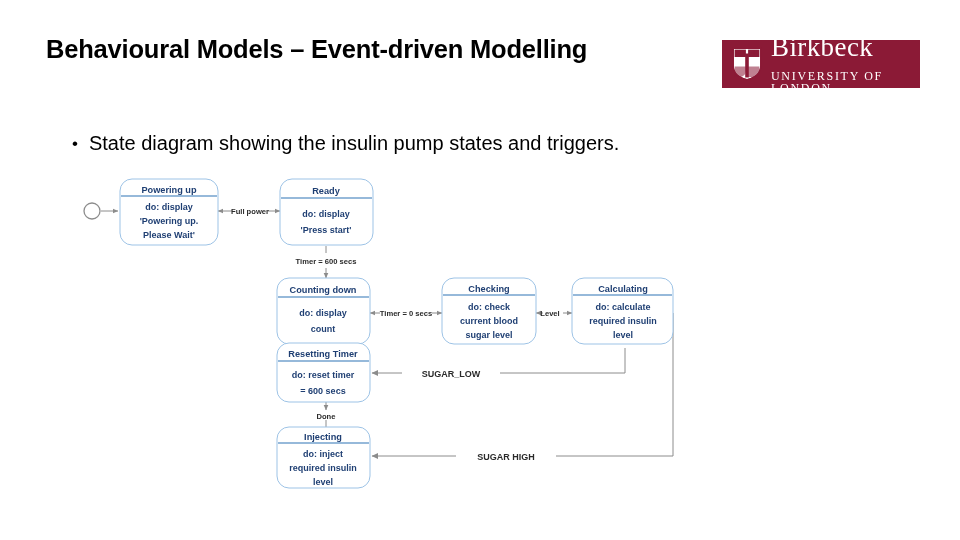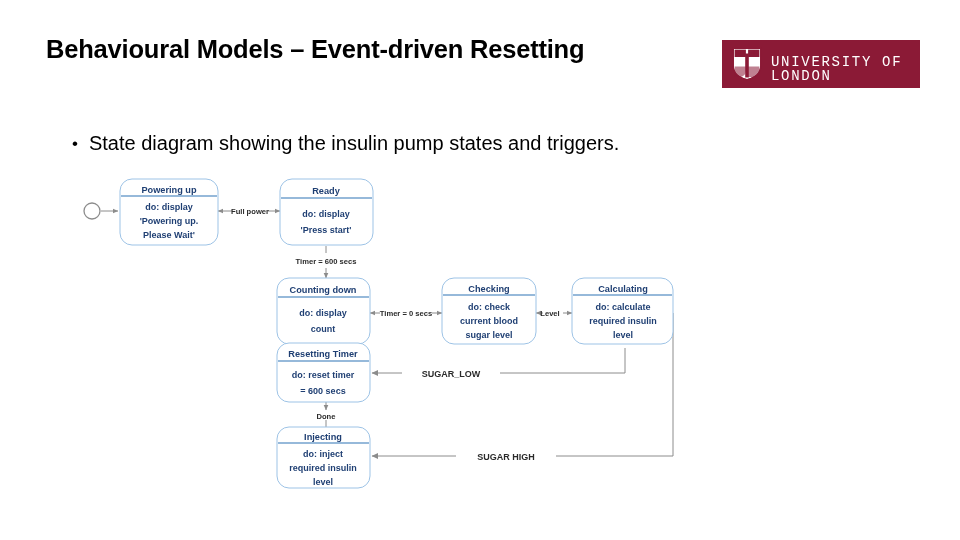--- a/index.html
+++ b/index.html
@@ -59,23 +59,23 @@
     line-height: 1;
   }
   #logo-name {
     font-family: "Liberation Serif", serif;
     color: #ffffff;
     font-size: 27px;
     line-height: 1;
     letter-spacing: 0.4px;
   }
   #logo-sub {
-    font-family: Liberation Mono, monospace;
+    font-family: Liberation Serif, serif;
     color: #ffffff;
-    font-size: 14px;
+    font-size: 12px;
     letter-spacing: 1.7px;
     margin-top: 9px;
   }
 
   
   #bullet-row {
     position: absolute;
     left: 72px;
     top: 131px;
     display: flex;
@@ -148,36 +148,37 @@
     fill: #ffffff;
     stroke: #8c8c8c;
     stroke-width: 1.3;
   }
 </style>
 </head>
 <body>
 
 <div id="slide">
 
-  <div id="slide-title">Behavioural Models – Event-driven Resetting</div>
+  <div id="slide-title">Behavioural Models – Event-driven Modelling</div>
 
   <div id="logo">
     <svg id="logo-shield" viewBox="0 0 30 34">
       <path d="M1.2 1.2 H28.8 V19 C28.8 26.5 22 31 15 32.8 C8 31 1.2 26.5 1.2 19 Z" fill="#ffffff" stroke="#8b1a36" stroke-width="1.2"></path>
       <path d="M2.6 2.6 H13.9 V10 H2.6 Z" fill="#8b1a36"></path>
       <path d="M16.1 2.6 H27.4 V10 H16.1 Z" fill="#8b1a36"></path>
       <path d="M2.6 11.6 H13.9 V18 H2.6 Z" fill="#ffffff"></path>
       <path d="M13.2 6.5 H16.8 V30.5 H13.2 Z" fill="#8b1a36"></path>
       <path d="M2.6 19.5 H13.9 V24 C13.9 27 12 28.8 9 30 H2.6 Z" fill="#8b1a36" opacity="0.55"></path>
       <path d="M16.1 19.5 H27.4 V24 C27.4 27 25 28.8 21 30 H16.1 Z" fill="#8b1a36" opacity="0.55"></path>
       <path d="M6.6 3.6 V7.6 M4.6 5.6 H8.6" stroke="#8b1a36" stroke-width="0.9"></path>
       <path d="M21.6 3.6 V7.6 M19.6 5.6 H23.6" stroke="#8b1a36" stroke-width="0.9"></path>
       <path d="M1.2 1.2 H28.8 V19 C28.8 26.5 22 31 15 32.8 C8 31 1.2 26.5 1.2 19 Z" fill="none" stroke="#8b1a36" stroke-width="1.4"></path>
     </svg>
     <div id="logo-words">
+      <div id="logo-name">Birkbeck</div>
       <div id="logo-sub">UNIVERSITY OF LONDON</div>
     </div>
   </div>
 
   <div id="bullet-row">
     <span id="bullet-dot">•</span>
     <span id="bullet-text">State diagram showing the insulin pump states and triggers.</span>
   </div>
 
   <div id="diagram">

